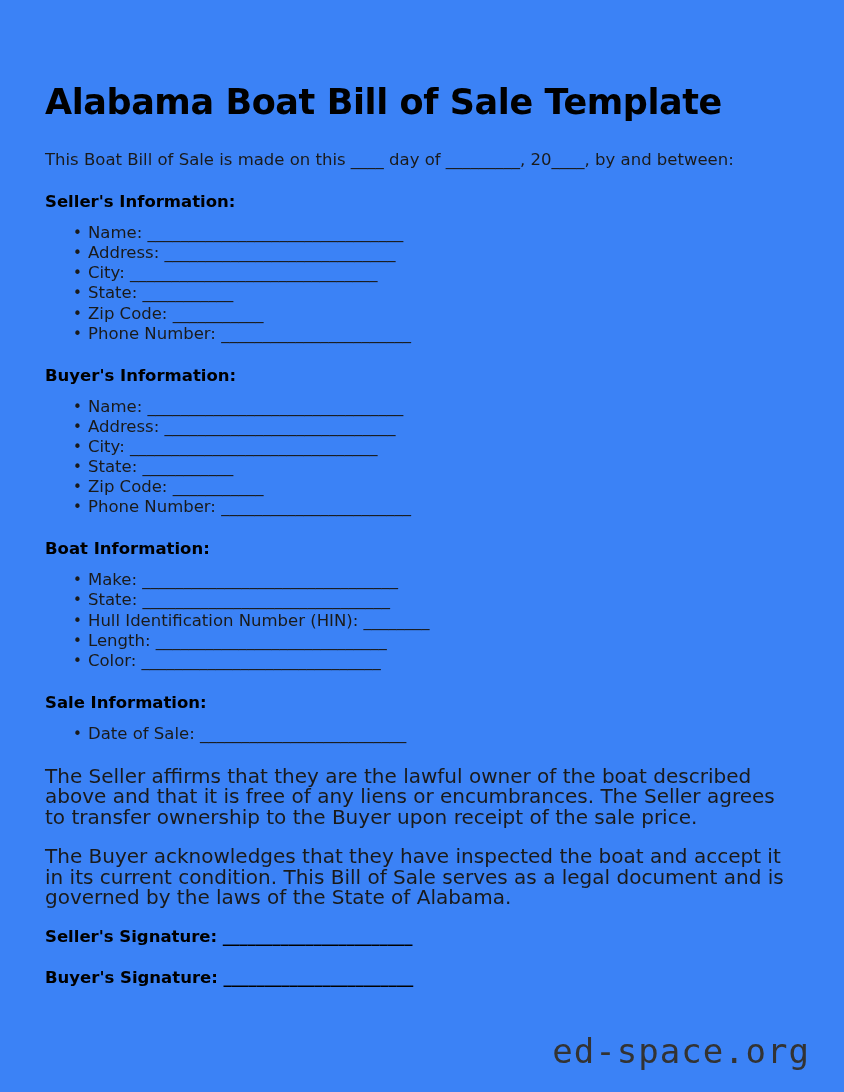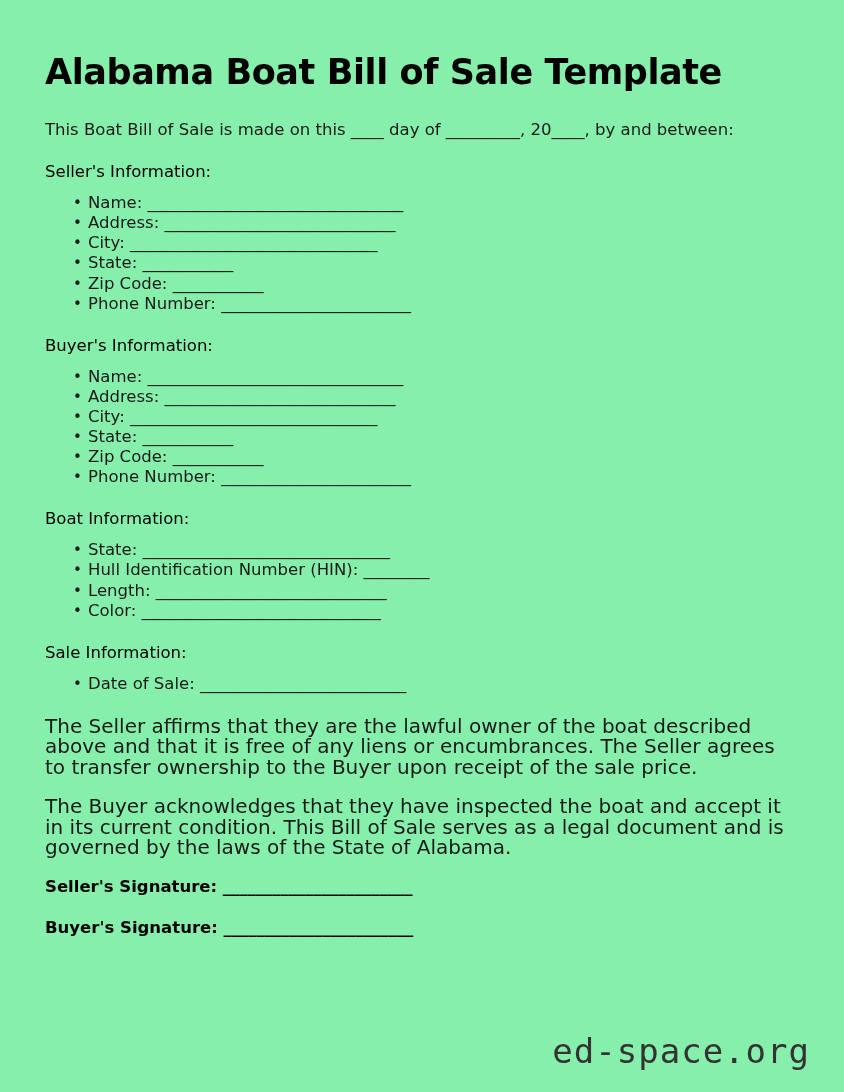--- a/index.html
+++ b/index.html
@@ -13,23 +13,23 @@
     position: relative;
     font-family: "DejaVu Sans", sans-serif;
     color: #1a1a1a;
     overflow: hidden;
   }
   .page {
     position: absolute;
     left: 0; top: 0;
     width: 844px;
     height: 1092px;
-    background: #86efac;
+    background: #3b82f6;
     box-sizing: border-box;
-    padding: 54px 52px 0 45px;
+    padding: 84px 52px 0 45px;
   }
 
   .doc-title {
     font-size: 35px;
     font-weight: bold;
     line-height: 1.05;
     letter-spacing: -0.4px;
     color: #000000;
     margin: 0 0 28px 0;
     white-space: nowrap;
@@ -37,21 +37,21 @@
 
   .intro-line {
     font-size: 16.5px;
     line-height: 1.3;
     margin: 0 0 22px 0;
     color: #1a1a1a;
   }
 
   .section-heading {
     font-size: 16.5px;
-    font-weight: normal;
+    font-weight: bold;
     color: #000000;
     margin: 0 0 12px 0;
   }
 
   ul.field-list {
     list-style: none;
     margin: 0 0 22px 0;
     padding: 0;
   }
   ul.field-list li {
@@ -125,20 +125,21 @@
     <li>Name: _______________________________</li>
     <li>Address: ____________________________</li>
     <li>City: ______________________________</li>
     <li>State: ___________</li>
     <li>Zip Code: ___________</li>
     <li>Phone Number: _______________________</li>
   </ul>
 
   <h2 class="section-heading">Boat Information:</h2>
   <ul class="field-list">
+    <li>Make: _______________________________</li>
     <li>State: ______________________________</li>
     <li>Hull Identification Number (HIN): ________</li>
     <li>Length: ____________________________</li>
     <li>Color: _____________________________</li>
   </ul>
 
   <h2 class="section-heading">Sale Information:</h2>
   <ul class="field-list">
     <li>Date of Sale: _________________________</li>
   </ul>

